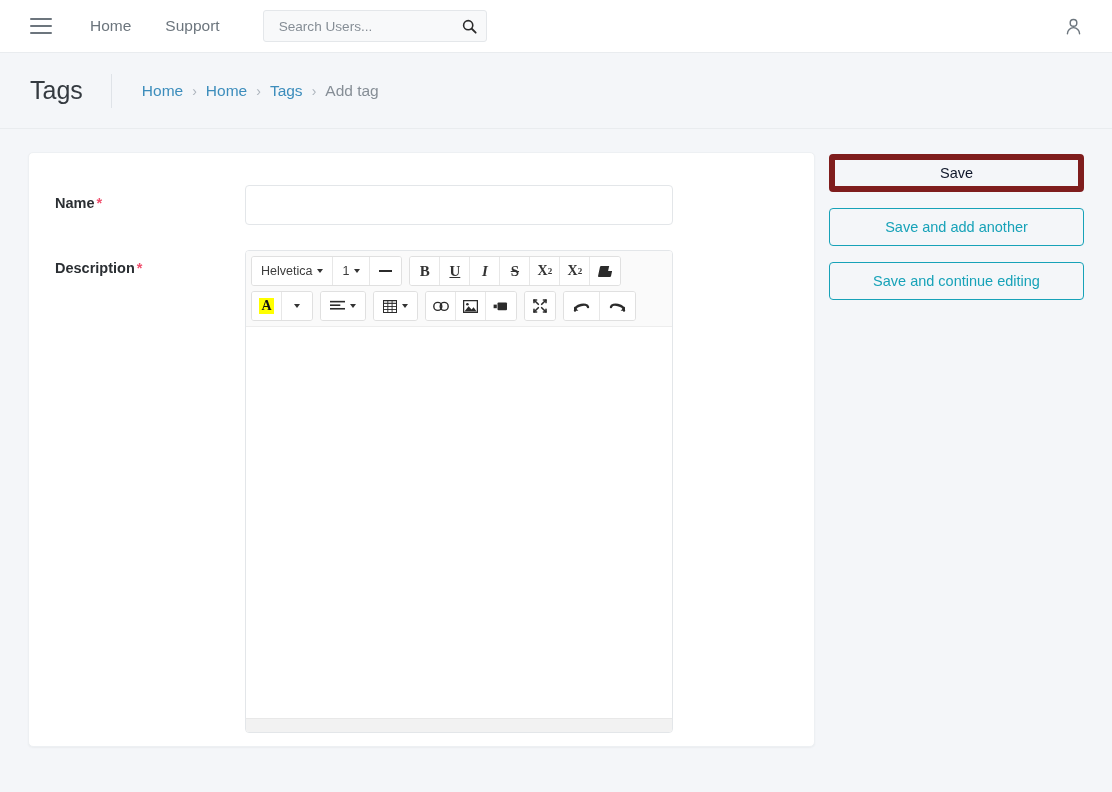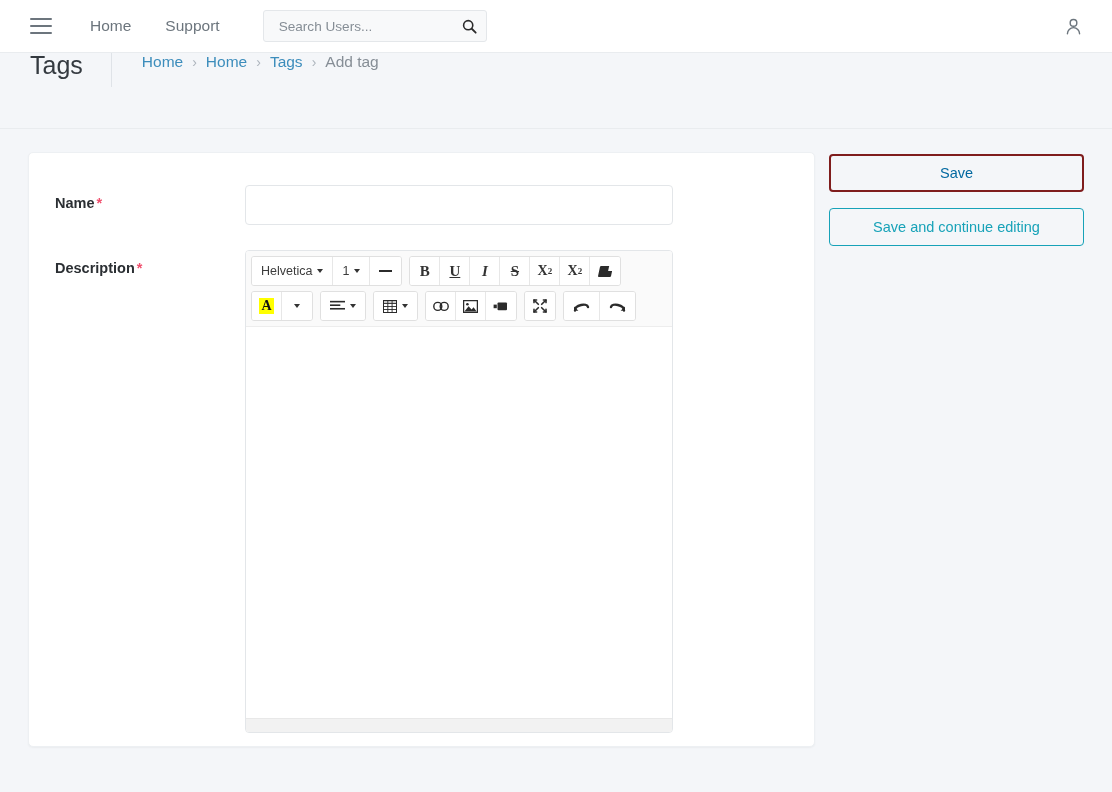--- a/index.html
+++ b/index.html
@@ -71,21 +71,21 @@
     width: 34px; height: 34px;
     display: flex; align-items: center; justify-content: center;
     cursor: pointer; background: none; border: none;
   }
 
   
   .pagehead {
     height: 76px;
     background: #f4f6f9;
     display: flex;
-    align-items: flex-start;
+    align-items: center;
     padding: 0 30px;
     border-bottom: 1px solid #e9ecef;
   }
   .page-title {
     font-size: 25px;
     color: #343a40;
     font-weight: 400;
     margin: 0;
     line-height: 1;
     padding-right: 28px;
@@ -273,22 +273,22 @@
     height: 38px;
     border-radius: 4px;
     background: transparent;
     font-size: 14.5px;
     font-family: "Liberation Sans", sans-serif;
     cursor: pointer;
     text-align: center;
     line-height: 1;
   }
   .btn-save {
-    border: 2px solid #7f1d1d;
-    color: #0369a1;
+    border: 6px solid #7f1d1d;
+    color: #0f172a;
   }
   .btn-info {
     border: 1px solid #17a2b8;
     color: #17a2b8;
   }
 </style>
 </head>
 <body>
 
 <div class="topnav">
@@ -477,15 +477,16 @@
         </div>
 
         <div class="editor-body" contenteditable="true" style=""></div>
         <div class="editor-statusbar"></div>
       </div>
     </div>
   </div>
 
   <div class="actions">
     <button class="btn btn-save">Save</button>
+    <button class="btn btn-info">Save and add another</button>
     <button class="btn btn-info">Save and continue editing</button>
   </div>
 </div>
 
 </body></html>

